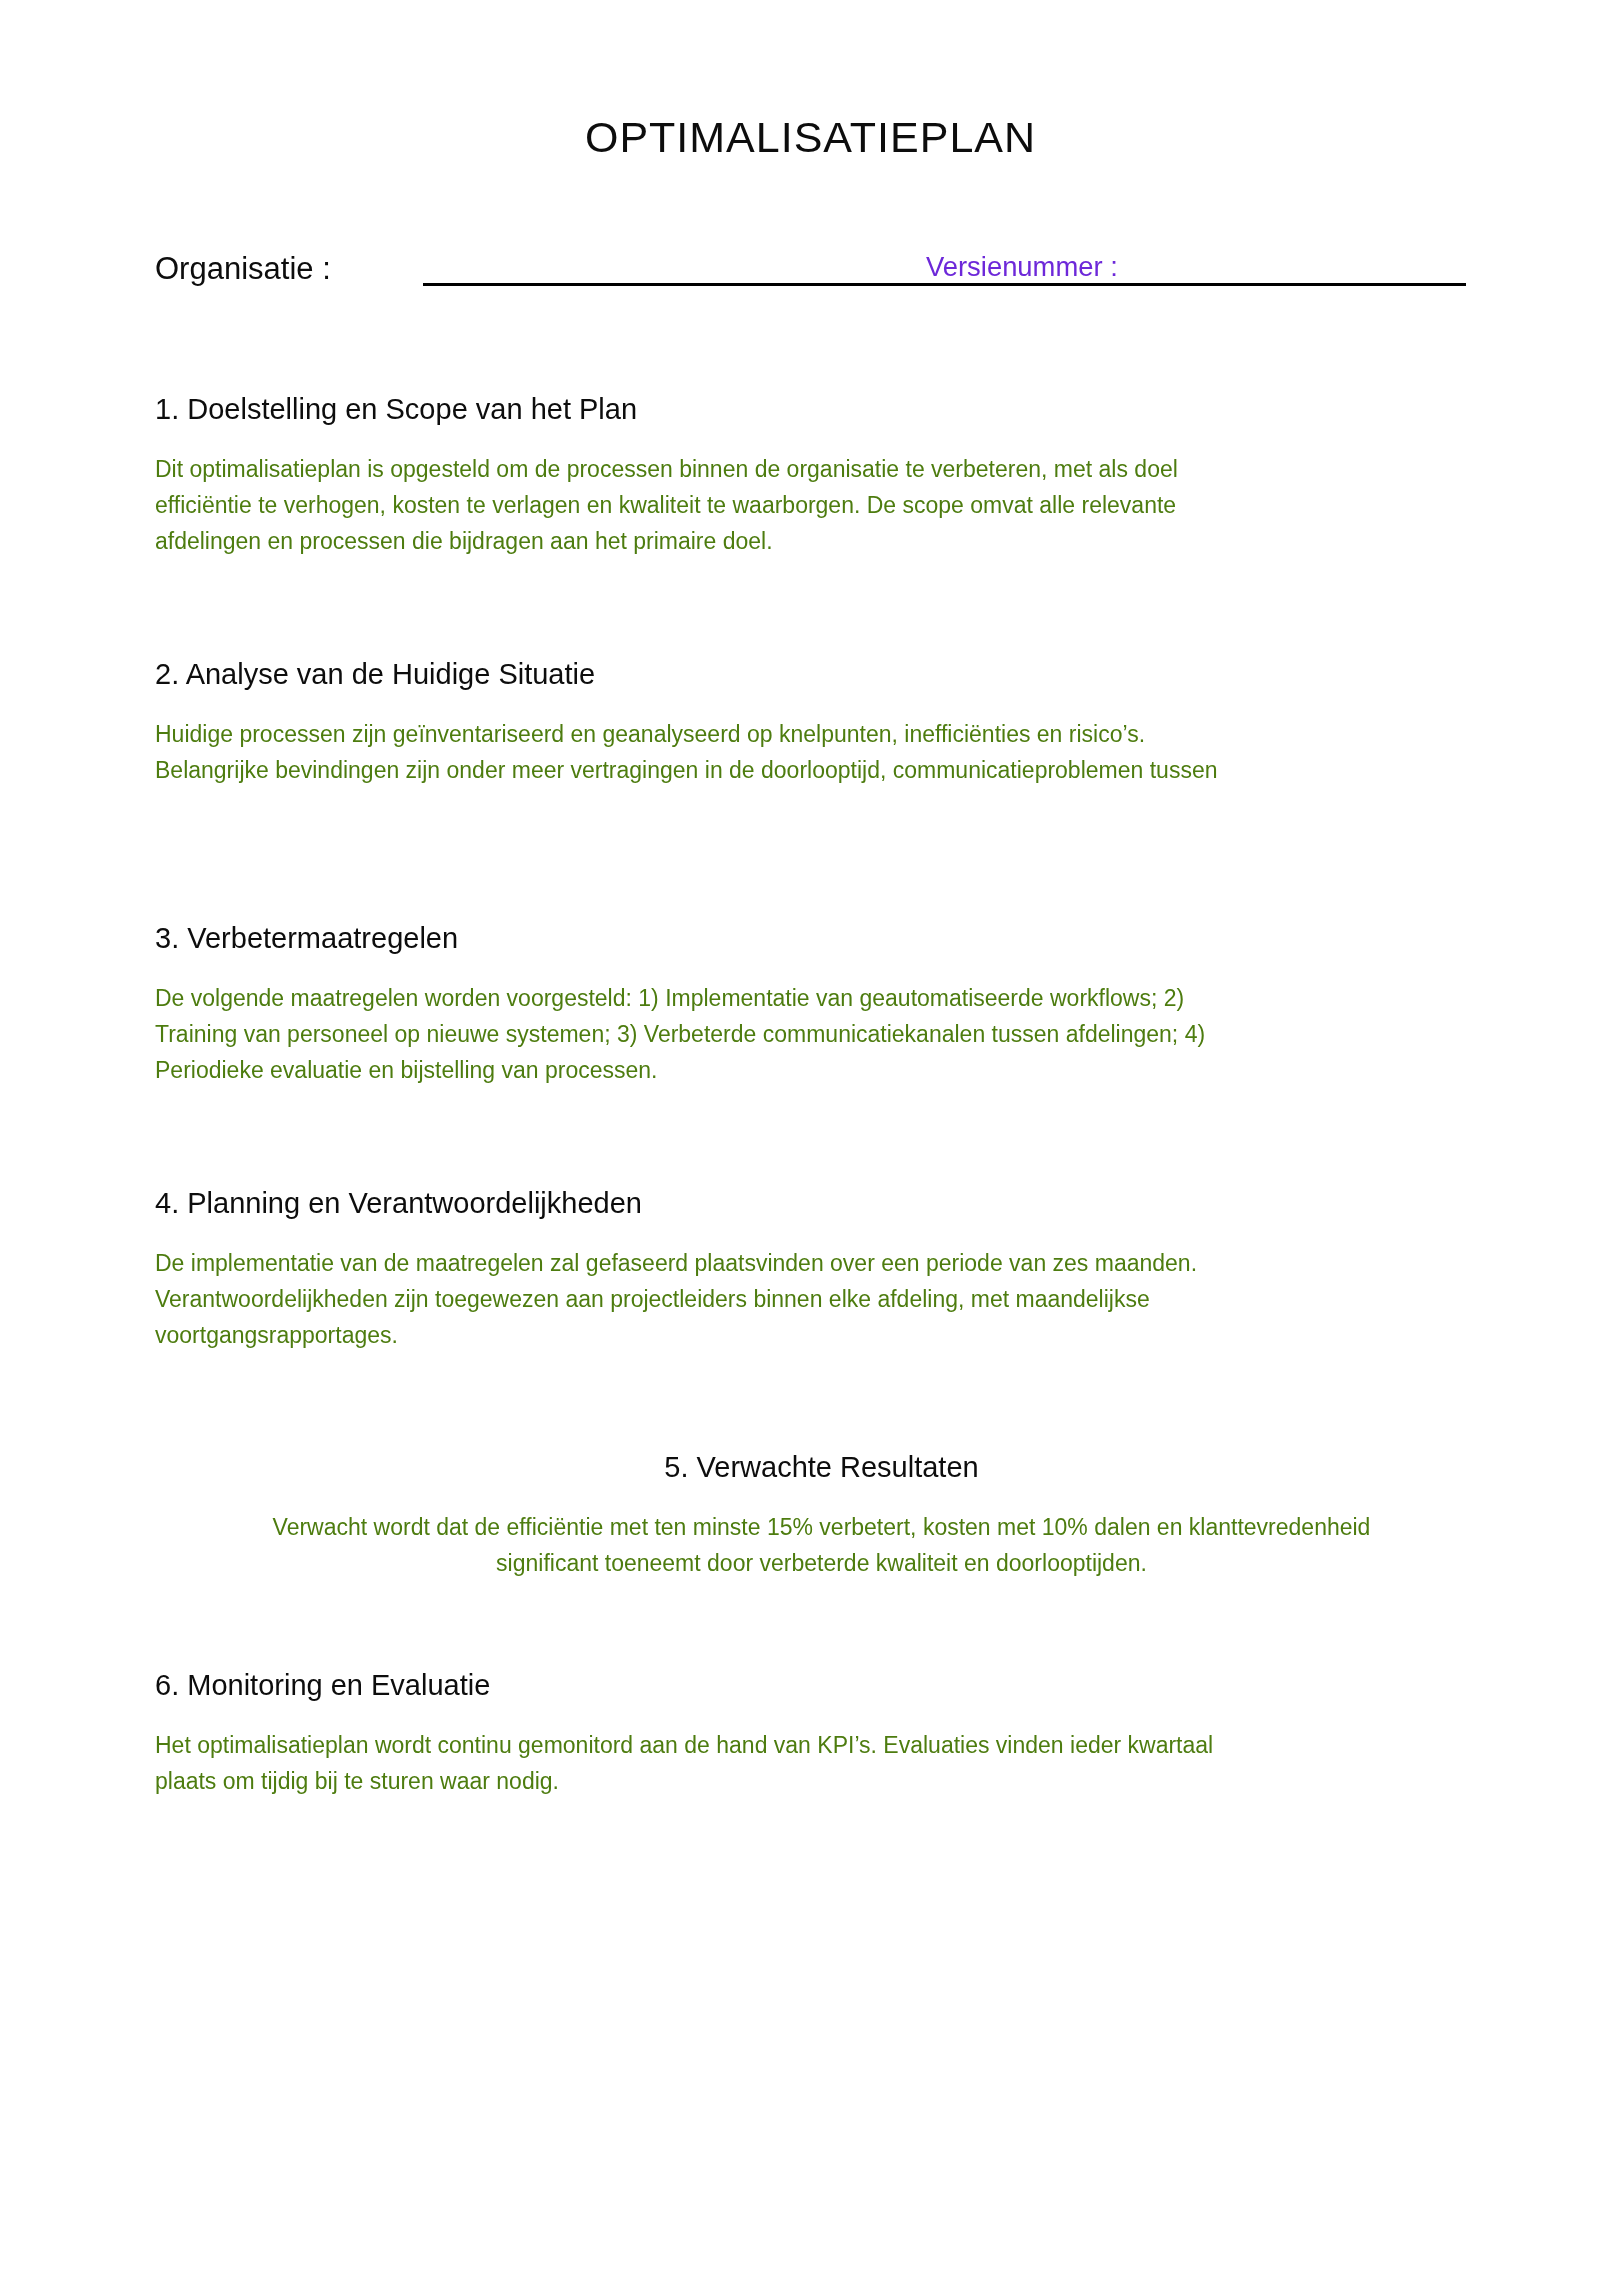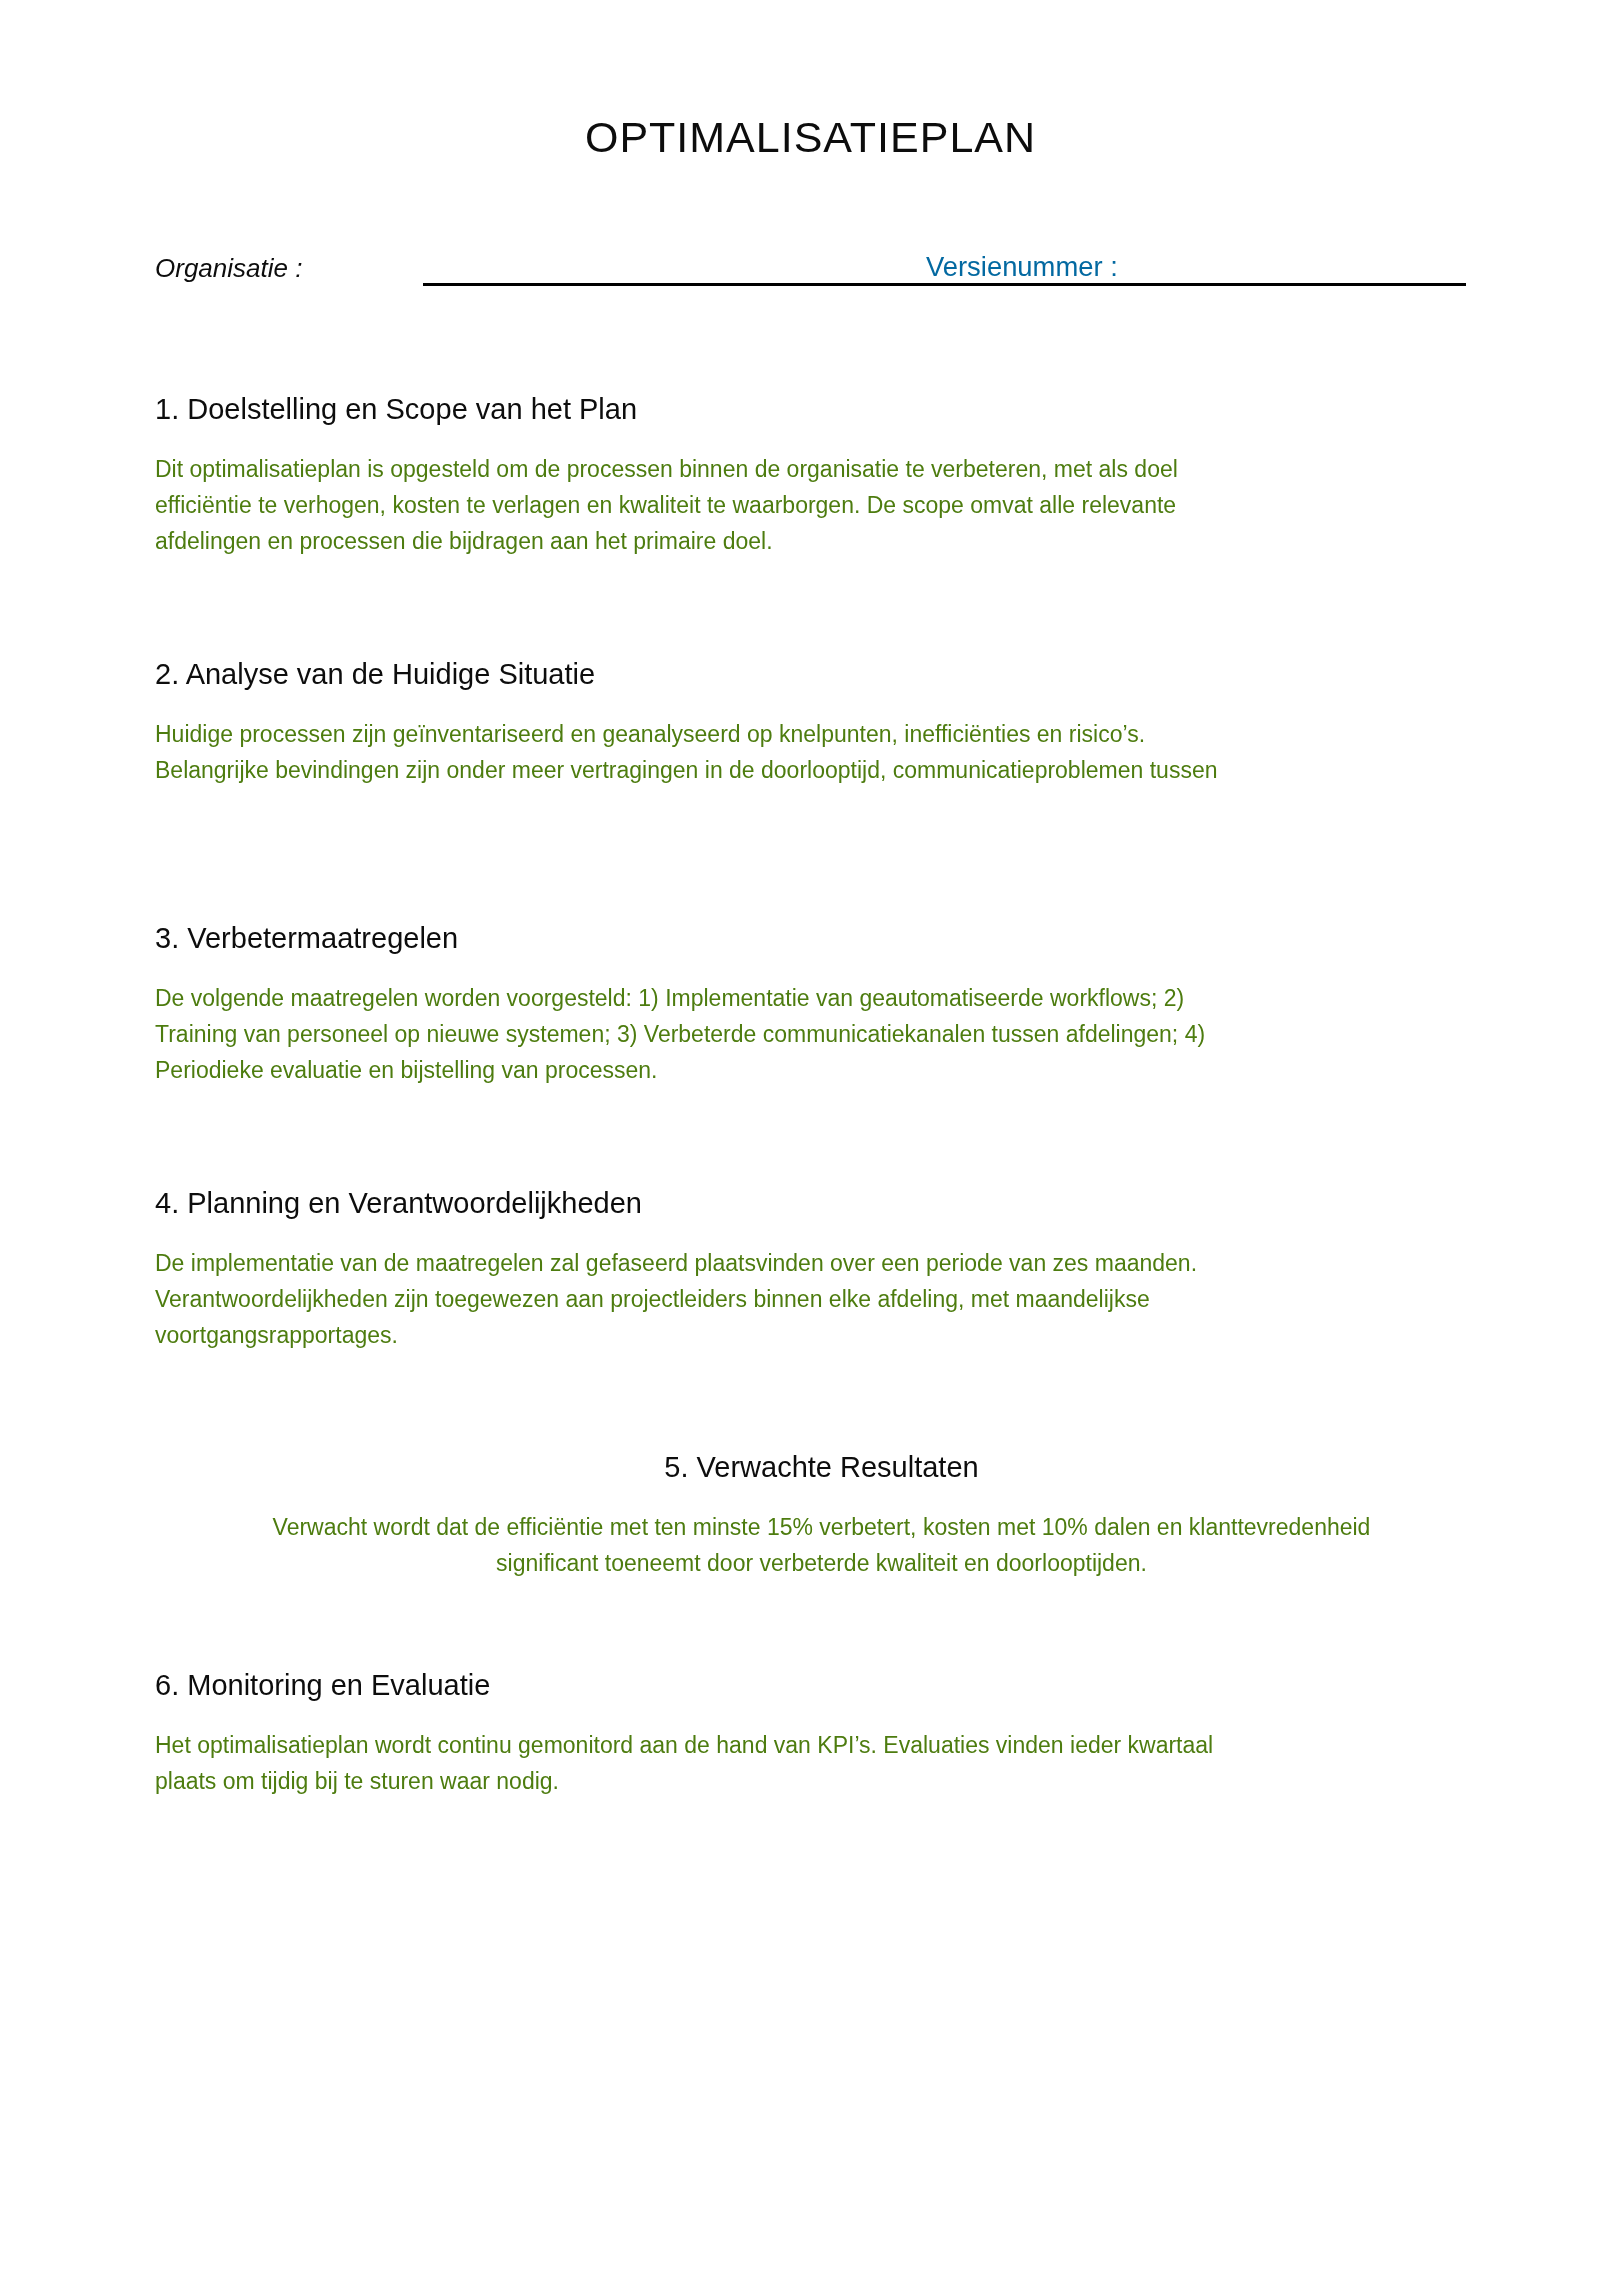--- a/index.html
+++ b/index.html
@@ -24,41 +24,40 @@
     text-align: center;
     font-size: 43px;
     font-weight: 400;
     letter-spacing: 1px;
     color: #0d0d0d;
   }
   .form-row-label {
     position: absolute;
     top: 253px;
     left: 155px;
-    font-size: 26px;
+    font-size: 31px;
     line-height: 31px;
     color: #0d0d0d;
     white-space: nowrap;
-    font-style: italic;
   }
   .fill-line {
     position: absolute;
     top: 283px;
     left: 423px;
     width: 1043px;
     height: 0;
     border-top: 3.9px solid #000000;
   }
   .versie-label {
     position: absolute;
     top: 251px;
     left: 926px;
     font-size: 27.4px;
     line-height: 31px;
-    color: #0369a1;
+    color: #6d28d9;
     white-space: nowrap;
   }
   .section {
     position: absolute;
     left: 155px;
     width: 1333px;
     margin-top: 44px;
   }
   .section-heading {
     font-size: 29px;

